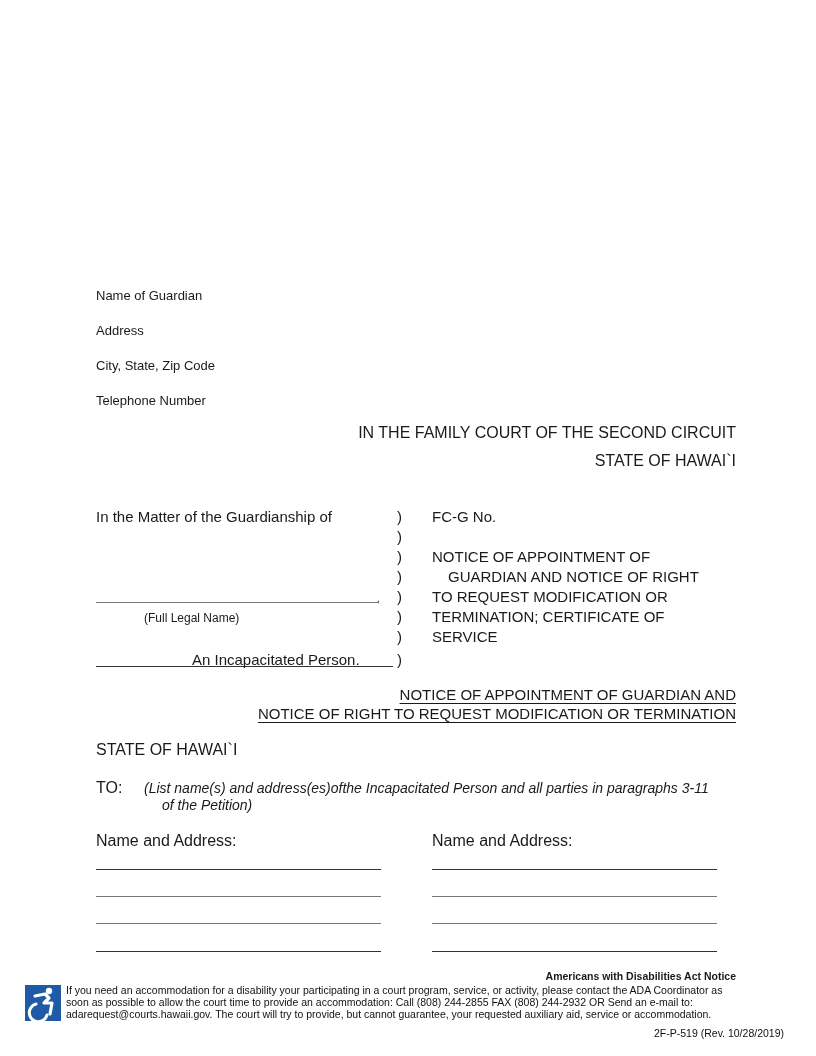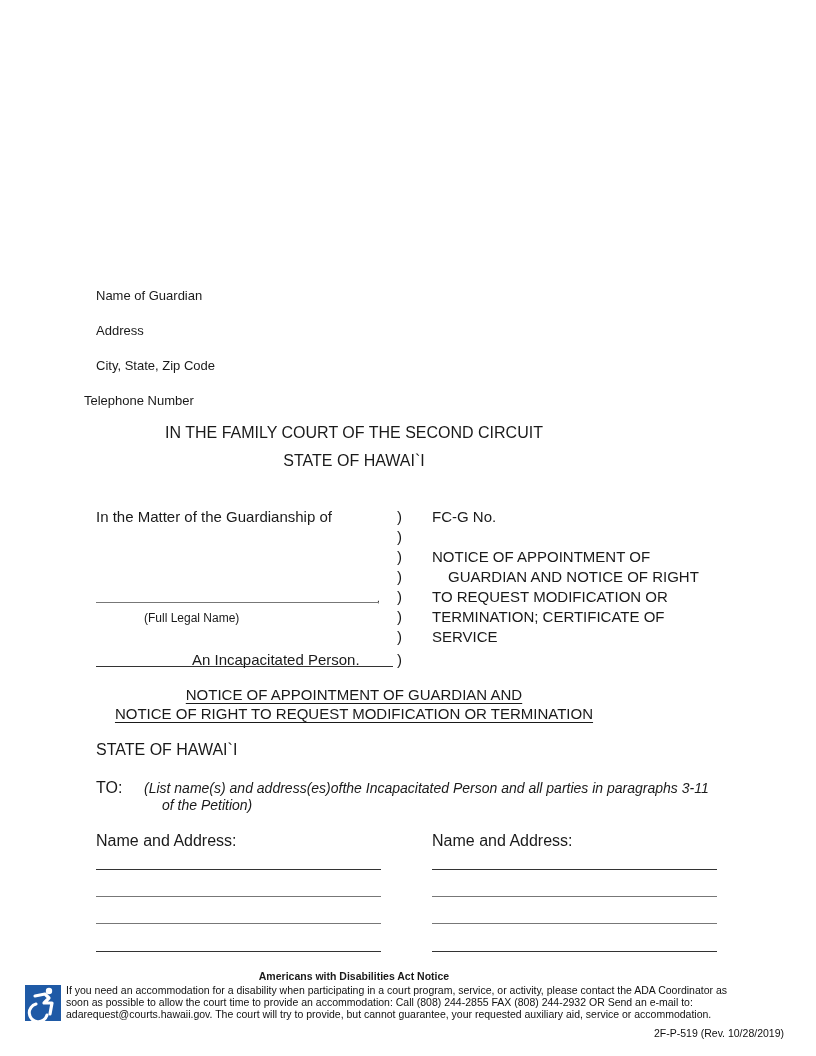--- a/index.html
+++ b/index.html
@@ -2,35 +2,35 @@
 <html><head>
 <meta charset="utf-8">
 <style>
   html, body { margin: 0; padding: 0; background: #ffffff; }
   body { width: 816px; height: 1056px; position: relative; overflow: hidden;
          font-family: "Liberation Sans", "DejaVu Sans", sans-serif; color: #1a1a1a; }
   .abs { position: absolute; white-space: nowrap; }
   .small { font-size: 13px; }
   .med { font-size: 15px; }
   .big { font-size: 16px; }
-  .center { left: 0; width: 708px; text-align: center; }
+  .center { left: 0; width: 708px; text-align: right; padding-left: 28px; }
   .paren { font-size: 15px; }
   .rule { position: absolute; height: 0; border-top: 1px solid #333; }
   .ul { text-decoration: underline; text-underline-offset: 3px; }
   .ital { font-style: italic; }
   .ada-icon { position: absolute; left: 25px; top: 985px; width: 36px; height: 36px; background: #1f5aa6; }
   .ada-text { font-size: 10.5px; line-height: 12px; color: #111; }
 </style>
 </head>
 <body>
 
 <div class="abs small" style="left:96px; top:288px;">Name of Guardian</div>
 <div class="abs small" style="left:96px; top:323px;">Address</div>
 <div class="abs small" style="left:96px; top:358px;">City, State, Zip Code</div>
-<div class="abs small" style="left:84px; top:393px;">Telephone Number</div>
+<div class="abs small" style="left:96px; top:393px;">Telephone Number</div>
 
 <div class="abs center big" style="top:424px;">IN THE FAMILY COURT OF THE SECOND CIRCUIT</div>
 <div class="abs center big" style="top:452px;">STATE OF HAWAI`I</div>
 
 <div class="abs med" style="left:96px; top:508px;">In the Matter of the Guardianship of</div>
 <div class="rule" style="left:96px; top:602px; width:282px; border-color:#777;"></div>
 <div class="abs" style="left:377px; top:593px; font-size:10px;">,</div>
 <div class="abs" style="left:144px; top:611px; font-size:12px;">(Full Legal Name)</div>
 <div class="rule" style="left:96px; top:666px; width:297px;"></div>
 <div class="abs med" style="left:192px; top:651px;">An Incapacitated Person.</div>
@@ -76,17 +76,17 @@
 <div class="abs center" style="top:970px; font-size:10.5px; font-weight:bold;">Americans with Disabilities Act Notice</div>
 
 <div class="ada-icon">
   <svg width="36" height="36" viewBox="0 0 36 36">
     <circle cx="24" cy="6" r="3.2" fill="#fff"></circle>
     <path d="M10 11 L20 9 L24 13 L19 18 L27 18 L25 29" stroke="#fff" stroke-width="3.2" fill="none" stroke-linecap="round" stroke-linejoin="round"></path>
     <path d="M11 19 A9 9 0 1 0 22 30" stroke="#fff" stroke-width="3" fill="none" stroke-linecap="round"></path>
   </svg>
 </div>
 
-<div class="abs ada-text" style="left:66px; top:984px;">If you need an accommodation for a disability when participating in a court program, service, or activity, please contact the ADA Coordinator as</div>
+<div class="abs ada-text" style="left:66px; top:984px;">If you need an accommodation for a disability your participating in a court program, service, or activity, please contact the ADA Coordinator as</div>
 <div class="abs ada-text" style="left:66px; top:996px;">soon as possible to allow the court time to provide an accommodation:  Call (808) 244-2855 FAX (808) 244-2932 OR Send an e-mail to:</div>
 <div class="abs ada-text" style="left:66px; top:1008px;">adarequest@courts.hawaii.gov.  The court will try to provide, but cannot guarantee, your requested auxiliary aid, service or accommodation.</div>
 
 <div class="abs ada-text" style="right:32px; top:1027px;">2F-P-519 (Rev. 10/28/2019)</div>
 
 </body></html>

